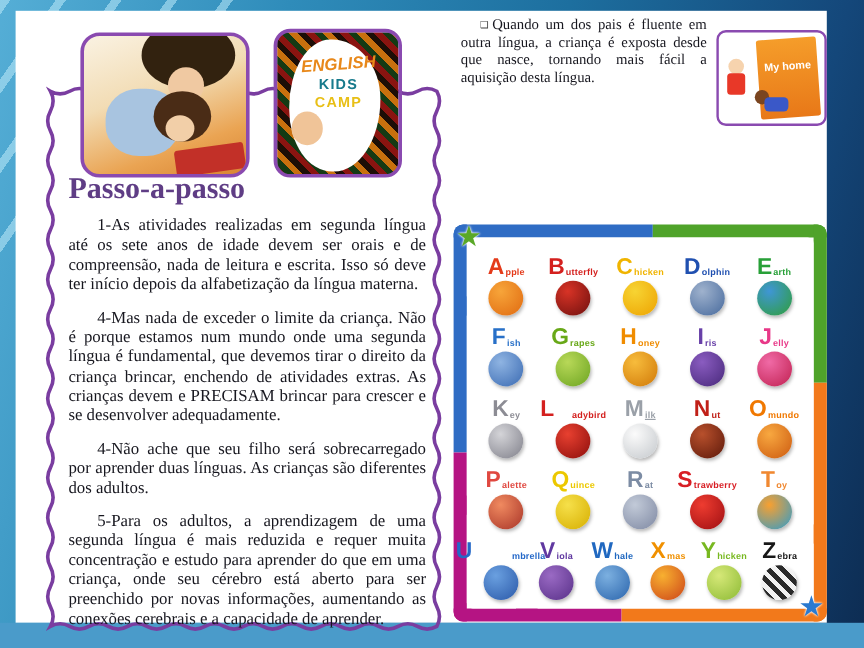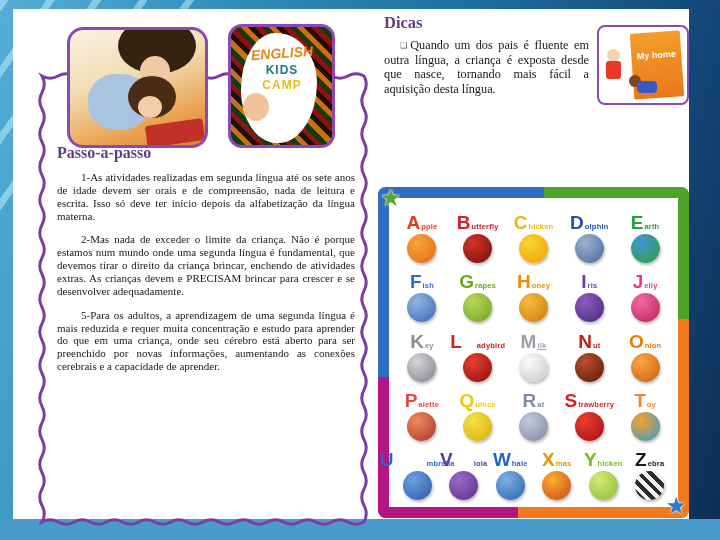--- a/index.html
+++ b/index.html
@@ -30,22 +30,22 @@
   .logo .brain{position:absolute;left:10px;top:6px;width:76px;height:110px;background:#ffffff;
     border-radius:46% 54% 52% 48% / 52% 46% 56% 48%;}
   .logo .cheek{position:absolute;left:12px;top:66px;width:26px;height:28px;background:#f0c498;border-radius:50%;}
   .logo .words{position:absolute;left:14px;top:18px;width:74px;text-align:center;font-family:"Liberation Sans",sans-serif;}
   .logo .w1{display:block;font-style:italic;font-weight:bold;font-size:14px;color:#e8881a;transform:rotate(-4deg);}
   .logo .w2{display:block;font-weight:bold;font-size:12px;letter-spacing:1px;color:#177a8c;margin-top:2px;}
   .logo .w3{display:block;font-weight:bold;font-size:12px;letter-spacing:1px;color:#e8bf16;margin-top:1px;}
 
   
   .passo{position:absolute;left:57px;top:144px;width:298px;color:#17171f;}
-  .passo h2{margin:0 0 9px 0;font-size:16px;color:#5f3d85;font-weight:bold;}
-  .passo p{margin:0 0 11px 0;font-size:11px;line-height:1.17;text-align:justify;text-indent:24px;}
+  .passo h2{margin:0 0 9px 0;font-size:25px;color:#5f3d85;font-weight:bold;}
+  .passo p{margin:0 0 11px 0;font-size:14px;line-height:1.17;text-align:justify;text-indent:24px;}
 
   
   .dicas{position:absolute;left:384px;top:13px;width:305px;color:#17171f;}
   .dicas h2{margin:0 0 5px 0;font-size:16.5px;color:#5f3d85;font-weight:bold;}
   .dicas p{margin:0;font-size:12.3px;line-height:1.18;text-align:justify;text-indent:16px;}
   .blt{font-size:8px;color:#444;position:relative;top:-1px;padding-right:3px;}
   .myhome{float:right;width:92px;height:80px;box-sizing:border-box;margin:12px 0 4px 8px;
     border:2px solid #8a4ab0;border-radius:8px;background:#ffffff;position:relative;overflow:hidden;}
   .myhome .book2{position:absolute;right:5px;top:5px;width:50px;height:66px;
     background:linear-gradient(180deg,#f59d2a,#e87818);transform:rotate(-4deg);border-radius:2px;
@@ -111,35 +111,35 @@
     <div class="words">
       <span class="w1">ENGLISH</span>
       <span class="w2">KIDS</span>
       <span class="w3">CAMP</span>
     </div>
   </div>
 
   <div class="passo">
     <h2>Passo-a-passo</h2>
     <p>1-As atividades realizadas em segunda língua até os sete anos de idade devem ser orais e de compreensão, nada de leitura e escrita. Isso só deve ter início depois da alfabetização da língua materna.</p>
-    <p>2-Mas nada de exceder o limite da criança. Não é porque estamos num mundo onde uma segunda língua é fundamental, que devemos tirar o direito da criança brincar, enchendo de atividades extras. As crianças devem e PRECISAM brincar para crescer e se desenvolver adequadamente.</p>
+    <p>4-Mas nada de exceder o limite da criança. Não é porque estamos num mundo onde uma segunda língua é fundamental, que devemos tirar o direito da criança brincar, enchendo de atividades extras. As crianças devem e PRECISAM brincar para crescer e se desenvolver adequadamente.</p>
+    <p>4-Não ache que seu filho será sobrecarregado por aprender duas línguas. As crianças são diferentes dos adultos.</p>
     <p>5-Para os adultos, a aprendizagem de uma segunda língua é mais reduzida e requer muita concentração e estudo para aprender do que em uma criança, onde seu cérebro está aberto para ser preenchido por novas informações, aumentando as conexões cerebrais e a capacidade de aprender.</p>
   </div>
 
   <div class="dicas">
     <div class="myhome">
       <div class="book2">
         <span>My home</span>
       </div>
       <div class="kid1h"></div>
       <div class="kid1b"></div>
       <div class="kid2h"></div>
       <div class="kid2b"></div>
     </div>
-    <h2>Dicas</h2>
     <p><span class="blt">❑</span><span>Quando um dos pais é fluente em outra língua, a criança é exposta desde que nasce, tornando mais fácil a aquisição desta língua.</span></p>
   </div>
 
   <div class="poster">
     <div class="pf top-l"></div>
     <div class="pf top-r"></div>
     <div class="pf left-t"></div>
     <div class="pf left-b"></div>
     <div class="pf right-t"></div>
     <div class="pf right-b"></div>
@@ -249,21 +249,21 @@
           <div class="acell">
             <div class="aword">
               <span class="abig" style="color: rgb(192, 32, 24);">N</span>
               <span class="atail" style="color: rgb(192, 32, 24);">ut</span>
             </div>
             <div class="aicon" style="background: radial-gradient(circle at 35% 30%, rgb(184, 80, 44), rgb(92, 24, 10));"></div>
           </div>
           <div class="acell">
             <div class="aword">
               <span class="abig" style="color: rgb(240, 120, 0);">O</span>
-              <span class="atail" style="color: rgb(240, 120, 0);">nion</span>
+              <span class="atail" style="color: rgb(240, 120, 0);">mundo</span>
             </div>
             <div class="aicon" style="background: radial-gradient(circle at 35% 30%, rgb(248, 168, 64), rgb(204, 90, 16));"></div>
           </div>
         </div>
         <div class="arow">
           <div class="acell">
             <div class="aword">
               <span class="abig" style="color: rgb(224, 72, 64);">P</span>
               <span class="atail" style="color: rgb(224, 72, 64);">alette</span>
             </div>
@@ -302,21 +302,21 @@
           <div class="acell">
             <div class="aword">
               <span class="abig" style="color: rgb(36, 104, 200);">U</span>
               <span class="atail" style="color: rgb(36, 104, 200); padding-left: 32px;">mbrella</span>
             </div>
             <div class="aicon" style="background: radial-gradient(circle at 35% 30%, rgb(106, 160, 224), rgb(42, 88, 168));"></div>
           </div>
           <div class="acell">
             <div class="aword">
               <span class="abig" style="color: rgb(96, 56, 160);">V</span>
-              <span class="atail" style="color: rgb(96, 56, 160); padding-left: 20px;">iola</span>
+              <span class="atail" style="color: rgb(96, 56, 160);">iola</span>
             </div>
             <div class="aicon" style="background: radial-gradient(circle at 35% 30%, rgb(154, 106, 196), rgb(88, 48, 136));"></div>
           </div>
           <div class="acell">
             <div class="aword">
               <span class="abig" style="color: rgb(32, 104, 192);">W</span>
               <span class="atail" style="color: rgb(32, 104, 192);">hale</span>
             </div>
             <div class="aicon" style="background: radial-gradient(circle at 35% 30%, rgb(124, 176, 224), rgb(42, 100, 172));"></div>
           </div>

